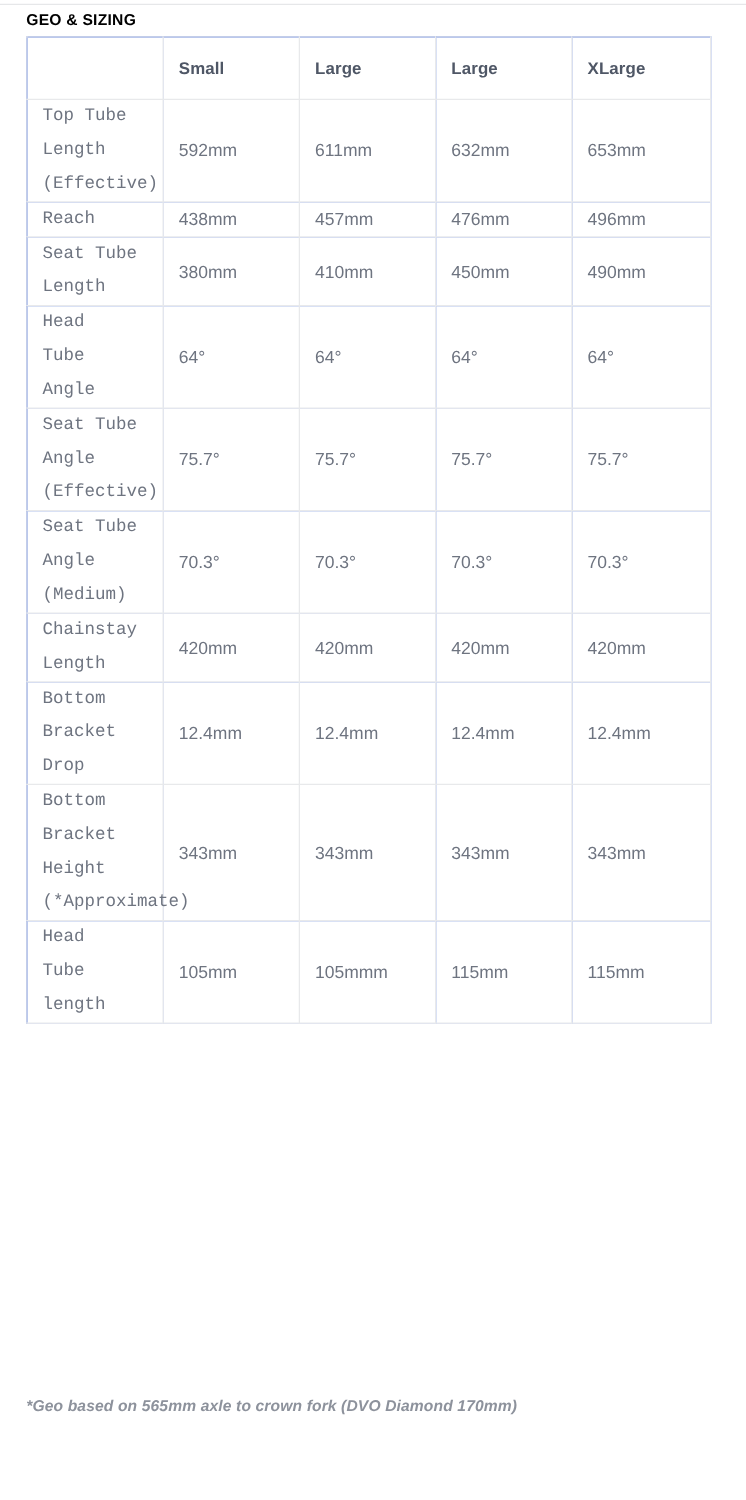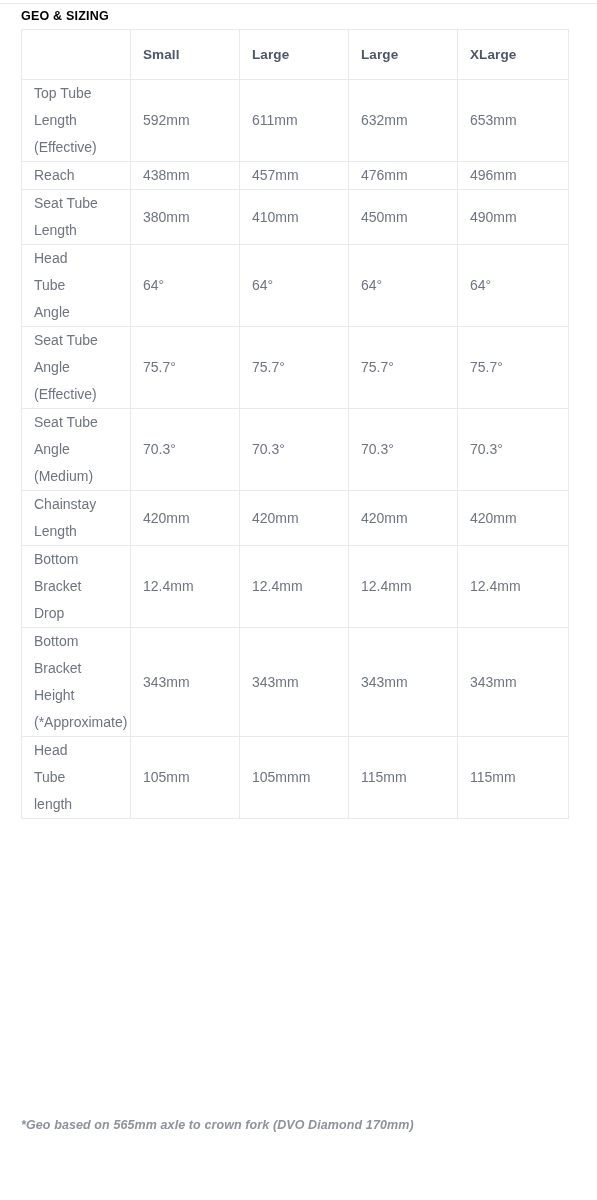--- a/index.html
+++ b/index.html
@@ -78,20 +78,21 @@
 
   .geo-table tbody td.row-label {
     color: #6e7480;
     padding-right: 4px;
   }
 
   
   .geo-table tbody td.row-label span {
     display: block;
     white-space: nowrap;
+    font-family: Liberation Mono, monospace;
   }
 
   .footnote {
     position: absolute;
     top: 1118px;
     left: 21px;
     font-size: 12.5px;
     font-style: italic;
     font-weight: 700;
     color: #8d929c;

